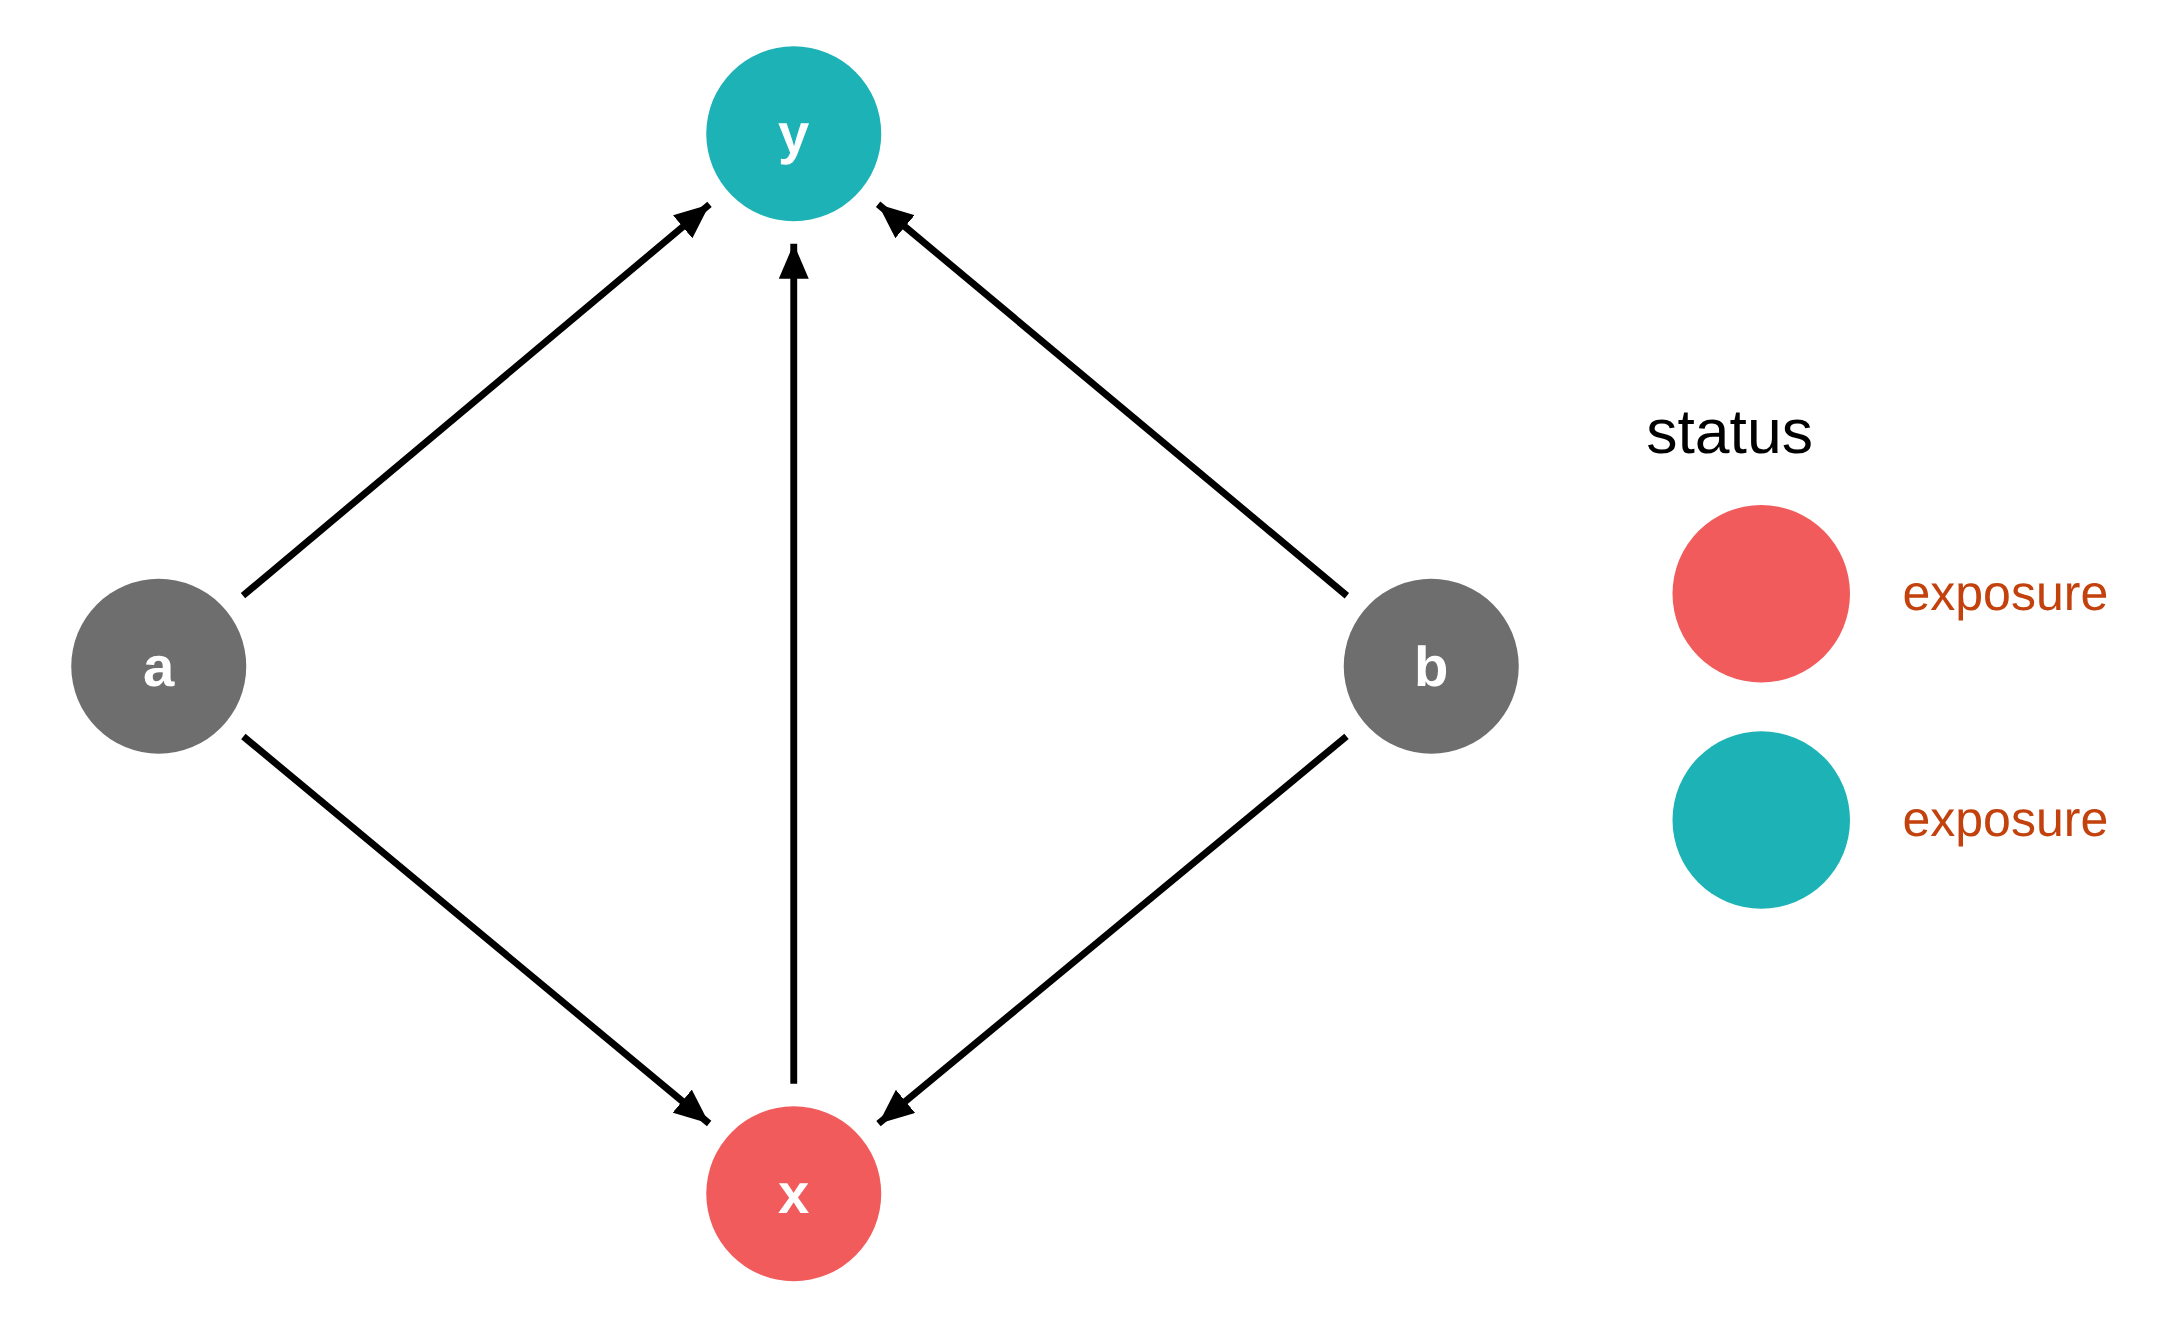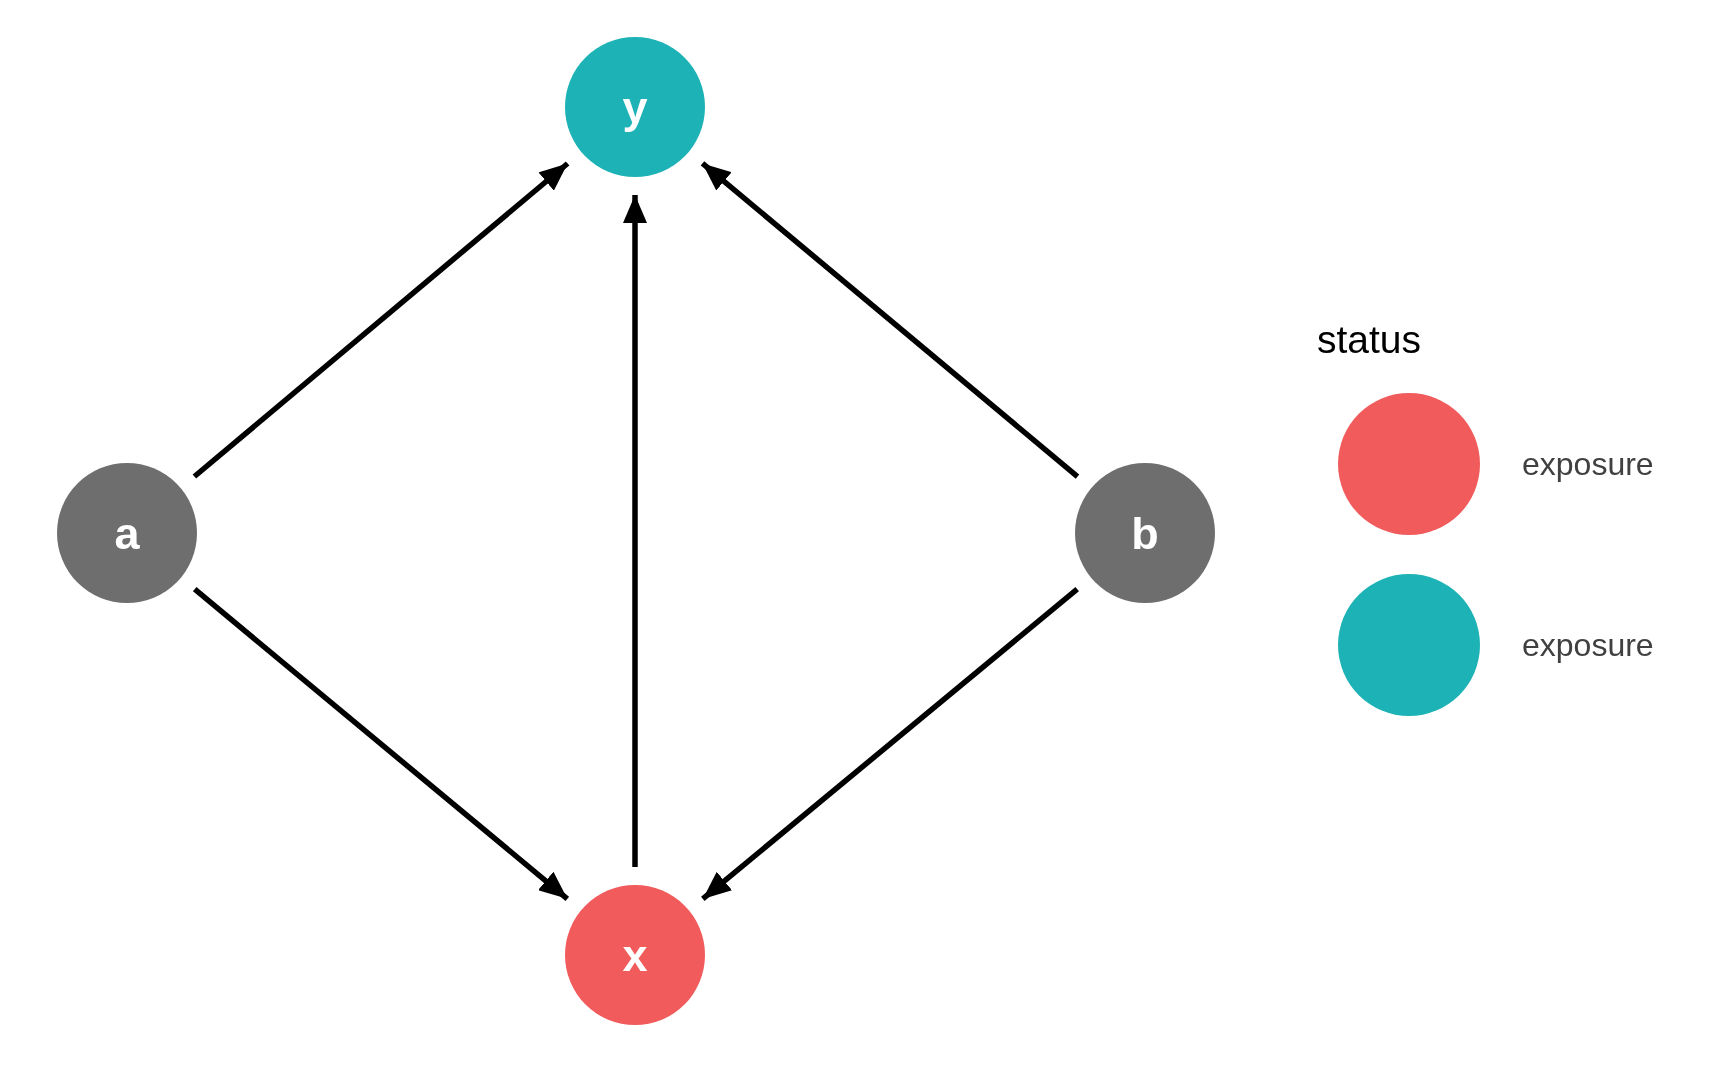--- a/index.html
+++ b/index.html
@@ -27,21 +27,21 @@
     font-weight: bold;
     font-size: 45px;
     fill: #ffffff;
   }
   .legend {
     position: absolute;
     left: 1317px;
     top: 320px;
   }
   .legend-title {
-    font-size: 39px;
+    font-size: 50px;
     line-height: 1.0;
     color: #000000;
     white-space: nowrap;
   }
   .legend-items {
     margin-top: 34px;
     margin-left: 21px;
   }
   .legend-item {
     display: flex;
@@ -50,22 +50,22 @@
     margin-bottom: 39px;
   }
   .legend-swatch {
     width: 142px;
     height: 142px;
     border-radius: 50%;
     flex: 0 0 auto;
   }
   .legend-label {
     margin-left: 42px;
-    font-size: 32px;
-    color: #404040;
+    font-size: 40px;
+    color: #c2410c;
     white-space: nowrap;
   }
 </style>
 </head>
 <body>
 
 <div class="figure">
   <svg class="dag" id="dag-svg" width="1728" height="1067" viewBox="0 0 1728 1067">
       <defs>
         <marker id="arrowhead" viewBox="0 0 28 24" refX="28" refY="12" markerWidth="28" markerHeight="24" markerUnits="userSpaceOnUse" orient="auto">

